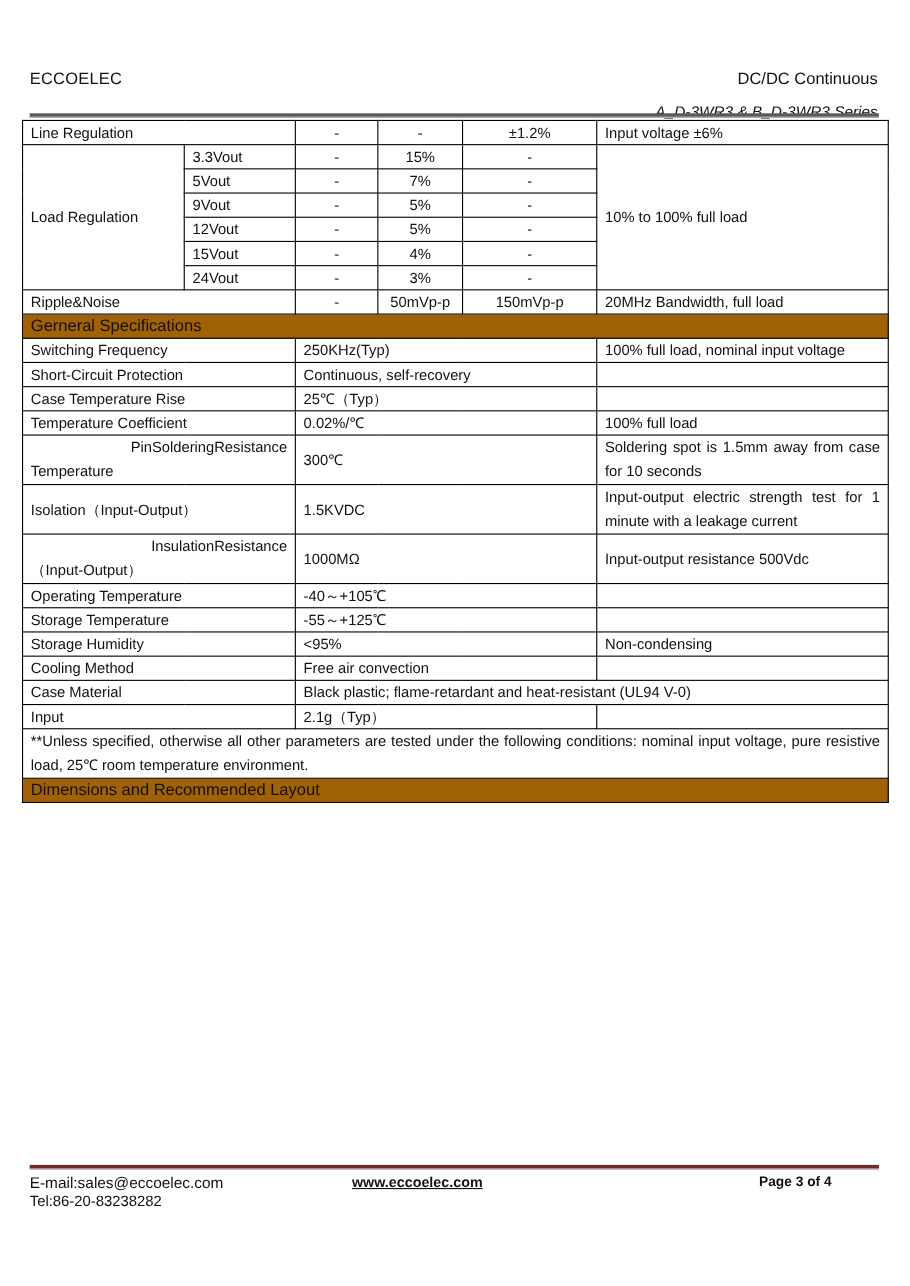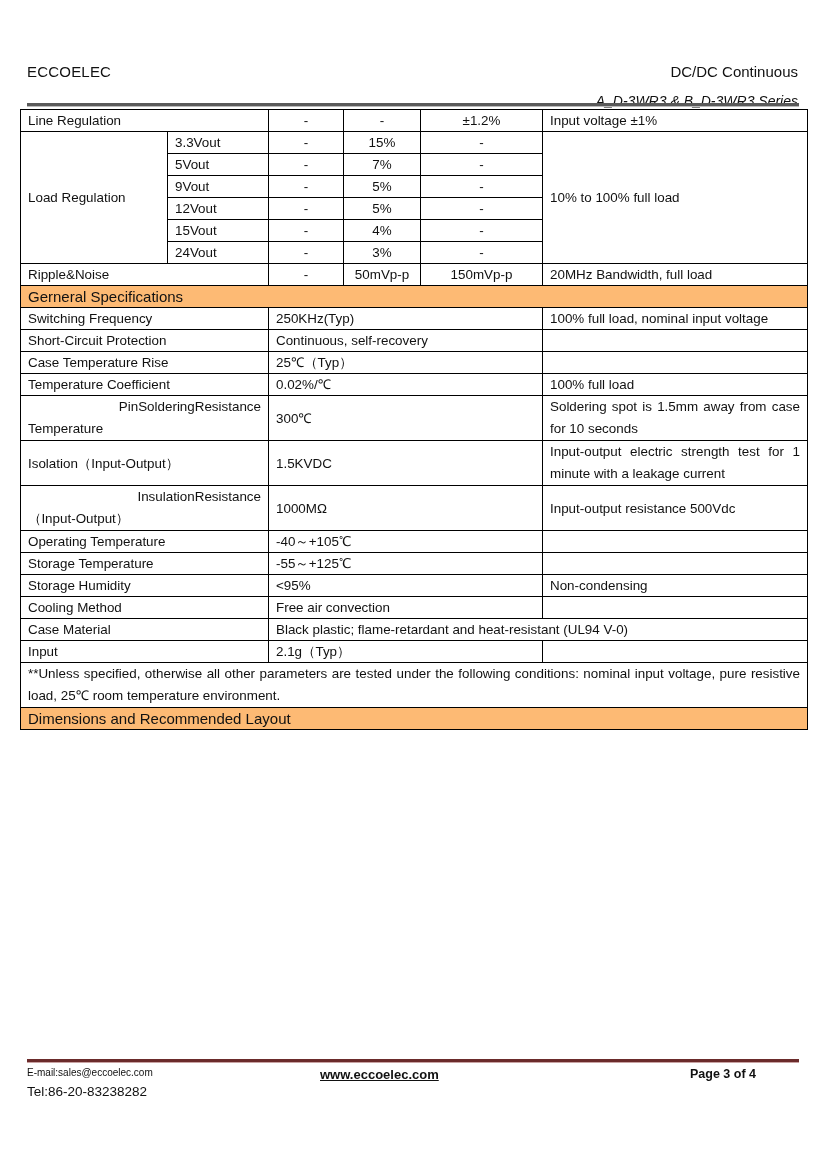--- a/index.html
+++ b/index.html
@@ -11,25 +11,25 @@
     .hdr-rule { position: absolute; left: 27px; width: 772px; top: 103px; height: 3px;
                 background: #5a5a5a; border-bottom: 1px solid #bbb; }
     table.spec { position: absolute; left: 20px; top: 109px; width: 787px;
                  border-collapse: collapse; table-layout: fixed; font-size: 13.4px; }
     table.spec td { border: 1px solid #000; padding: 0 7px; height: 21px; line-height: 21px;
                     vertical-align: middle; white-space: nowrap; }
     table.spec td.c { text-align: center; padding: 0; }
     table.spec td.wrap { white-space: normal; line-height: 22px; text-align: justify; text-align-last: left; margin-left: 18px; }
     table.spec td.just { white-space: normal; line-height: 22px; }
     .just .l1 { display: flex; justify-content: flex-end; }
-    table.spec tr.sec td { background: #fdba74; font-size: 15px; height: 21px; line-height: 21px; }
+    table.spec tr.sec td { background: #a16207; font-size: 15px; height: 21px; line-height: 21px; }
     table.spec tr.two td { height: 43px; }
     .foot-rule { position: absolute; left: 27px; width: 772px; top: 1059px; height: 3px;
                  background: #6b2b2b; border-bottom: 1px solid #c9a3a3; }
-    .foot-email { position: absolute; left: 27px; top: 1067px; font-size: 10px; }
+    .foot-email { position: absolute; left: 27px; top: 1067px; font-size: 14px; }
     .foot-tel { position: absolute; left: 27px; top: 1084px; font-size: 13.5px; }
     .foot-web { position: absolute; left: 320px; top: 1067px; font-size: 13px; font-weight: bold; text-decoration: underline; }
     .foot-page { position: absolute; left: 690px; top: 1067px; font-size: 12.5px; font-weight: bold; text-align: center; }
   </style>
 </head>
 <body>
 
 <div class="hdr-left">ECCOELEC</div>
 <div class="hdr-right1">DC/DC Continuous</div>
 <div class="hdr-right2">A_D-3WR3 &amp; B_D-3WR3 Series</div>
@@ -43,21 +43,21 @@
     <col style="width:77px">
       <col style="width:122px">
       <col style="width:265px">
   </colgroup>
   <tbody>
       <tr>
     <td colspan="2">Line Regulation</td>
     <td class="c">-</td>
     <td class="c">-</td>
     <td class="c">±1.2%</td>
-    <td>Input voltage ±1%</td>
+    <td>Input voltage ±6%</td>
   </tr>
   <tr>
     <td rowspan="6">Load Regulation</td>
     <td>3.3Vout</td>
     <td class="c">-</td>
     <td class="c">15%</td>
     <td class="c">-</td>
     <td rowspan="6">10% to 100% full load</td>
   </tr>
   <tr>

